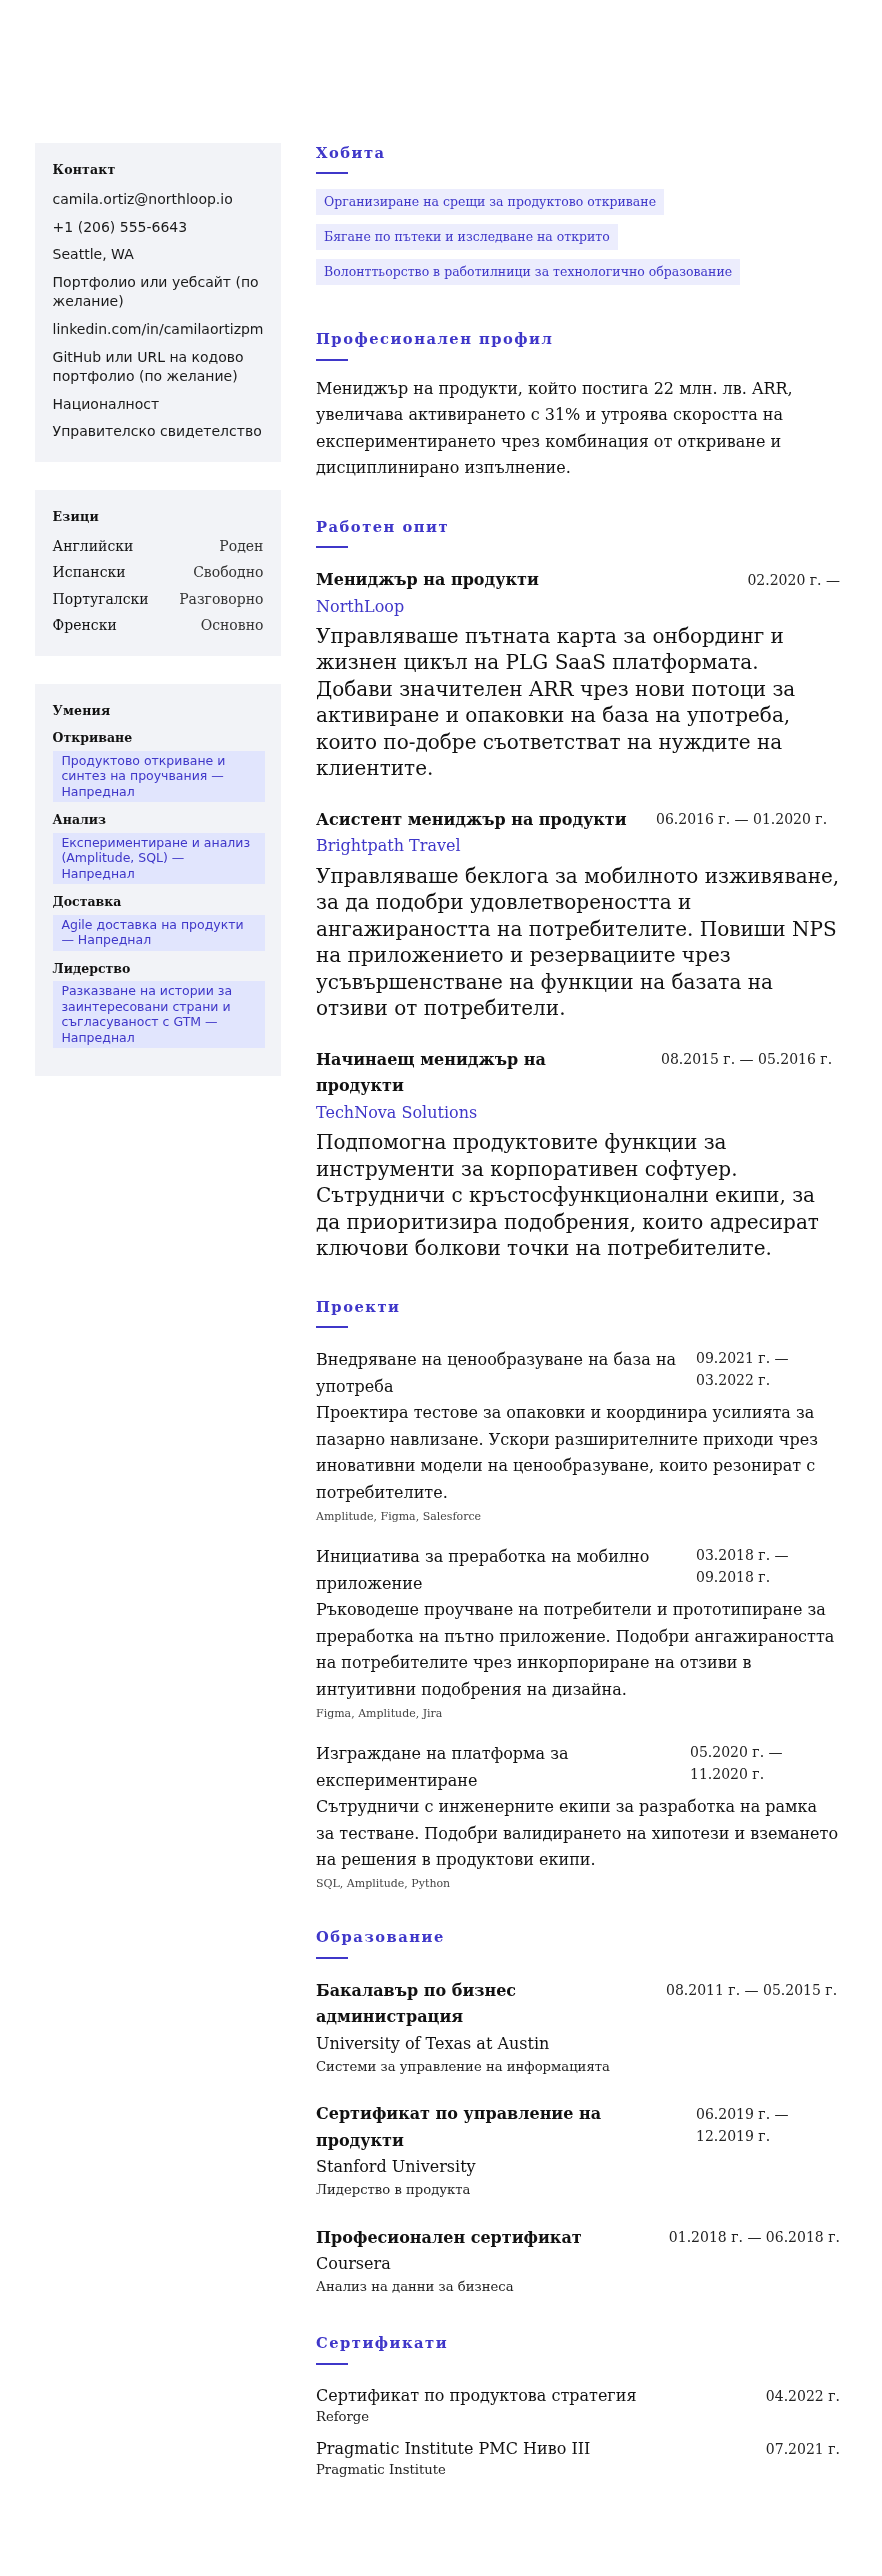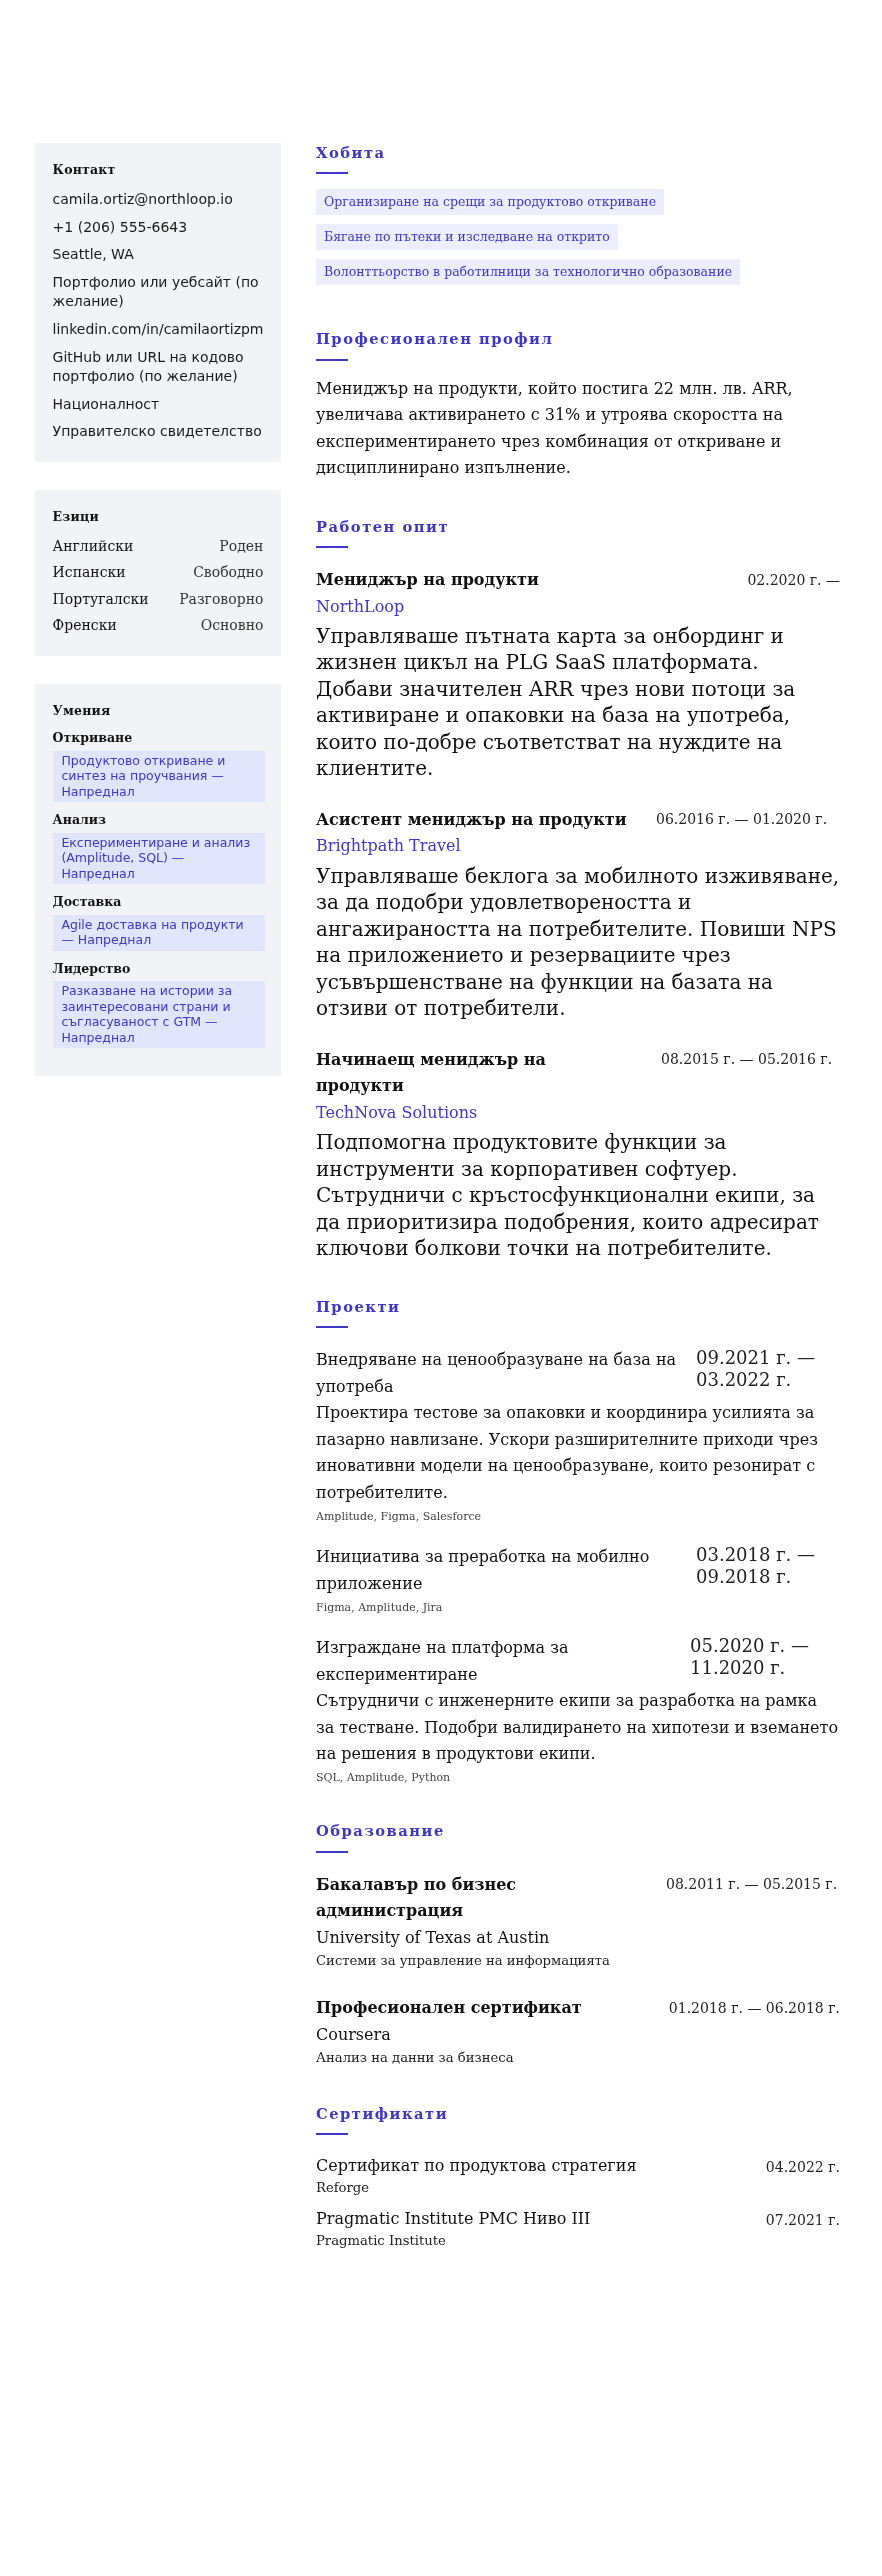--- a/index.html
+++ b/index.html
@@ -50,21 +50,21 @@
 
   .entry { margin-bottom: 25px; }
   .entry-head { display: flex; justify-content: space-between; align-items: flex-start; }
   .entry-title { font-weight: bold; font-size: 16px; line-height: 26.5px; }
   .entry-date { font-size: 14px; line-height: 22px; text-align: right; color: #222; flex: none; padding-top: 1.5px; }
   .entry-org { color: #3f37c9; font-size: 16px; line-height: 25px; }
   .entry-desc { font-size: 20px; line-height: 26.5px; margin-top: 4.4px; }
 
   .proj { margin-bottom: 19px; }
   .proj-title { font-size: 16px; line-height: 26.5px; }
-  .proj-date { font-size: 18px; line-height: 22px; color: #222; flex: none; }
+  .proj-date { font-size: 14px; line-height: 22px; color: #222; flex: none; }
   .proj-desc { font-size: 16px; line-height: 26.5px; }
   .proj-tech { font-size: 11px; line-height: 16px; color: #444; margin-top: 2.9px; }
 
   .edu { margin-bottom: 23.5px; }
   .edu-school { font-size: 16px; line-height: 25px; }
   .edu-field { font-size: 13.2px; line-height: 22px; color: #222; }
 
   .cert { margin-bottom: 10.3px; }
   .cert-title { font-size: 16px; line-height: 23.5px; }
   .cert-issuer { font-size: 13.2px; line-height: 19px; color: #222; }
@@ -184,20 +184,21 @@
         </div>
         <p class="proj-desc">Проектира тестове за опаковки и координира усилията за пазарно навлизане. Ускори разширителните приходи чрез иновативни модели на ценообразуване, които резонират с потребителите.</p>
         <div class="proj-tech">Amplitude, Figma, Salesforce</div>
       </div>
 
       <div class="proj">
         <div class="entry-head">
           <div class="proj-title" style="width:375px">Инициатива за преработка на мобилно приложение</div>
           <div class="proj-date" style="width:144px">03.2018 г. — 09.2018 г.</div>
         </div>
+        <p class="proj-desc">Ръководеше проучване на потребители и прототипиране за преработка на пътно приложение. Подобри ангажираността на потребителите чрез инкорпориране на отзиви в интуитивни подобрения на дизайна.</p>
         <div class="proj-tech">Figma, Amplitude, Jira</div>
       </div>
 
       <div class="proj" style="margin-bottom:0">
         <div class="entry-head">
           <div class="proj-title" style="width:368px">Изграждане на платформа за експериментиране</div>
           <div class="proj-date" style="width:150px">05.2020 г. — 11.2020 г.</div>
         </div>
         <p class="proj-desc">Сътрудничи с инженерните екипи за разработка на рамка за тестване. Подобри валидирането на хипотези и вземането на решения в продуктови екипи.</p>
         <div class="proj-tech">SQL, Amplitude, Python</div>
@@ -210,20 +211,28 @@
 
       <div class="edu">
         <div class="entry-head">
           <div class="entry-title" style="width:338px">Бакалавър по бизнес администрация</div>
           <div class="entry-date" style="width:174px;text-align:left">08.2011 г. — 05.2015 г.</div>
         </div>
         <div class="edu-school">University of Texas at Austin</div>
         <div class="edu-field">Системи за управление на информацията</div>
       </div>
 
+      <div class="edu">
+        <div class="entry-head">
+          <div class="entry-title" style="width:353px">Сертификат по управление на продукти</div>
+          <div class="entry-date" style="width:144px;text-align:left">06.2019 г. — 12.2019 г.</div>
+        </div>
+        <div class="edu-school">Stanford University</div>
+        <div class="edu-field">Лидерство в продукта</div>
+      </div>
 
       <div class="edu" style="margin-bottom:0">
         <div class="entry-head">
           <div class="entry-title">Професионален сертификат</div>
           <div class="entry-date">01.2018 г. — 06.2018 г.</div>
         </div>
         <div class="edu-school">Coursera</div>
         <div class="edu-field">Анализ на данни за бизнеса</div>
       </div>
     </section>

